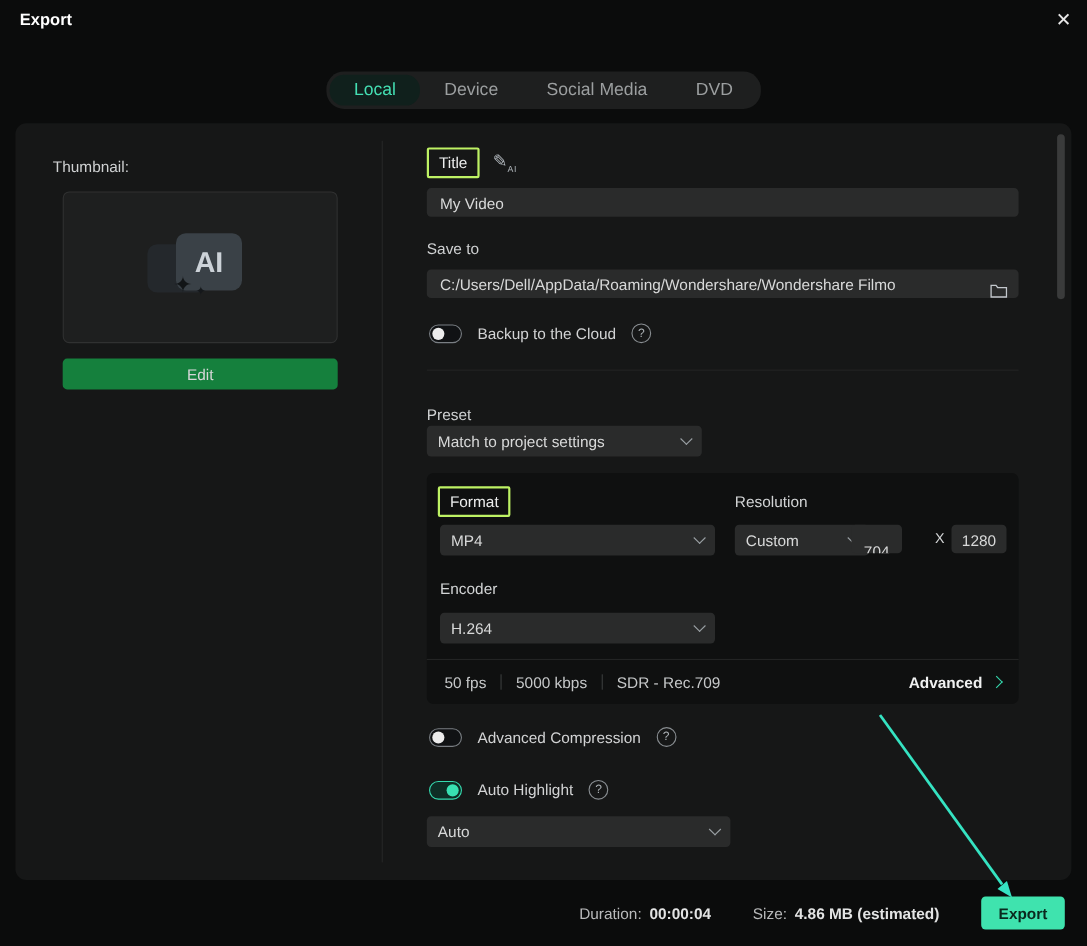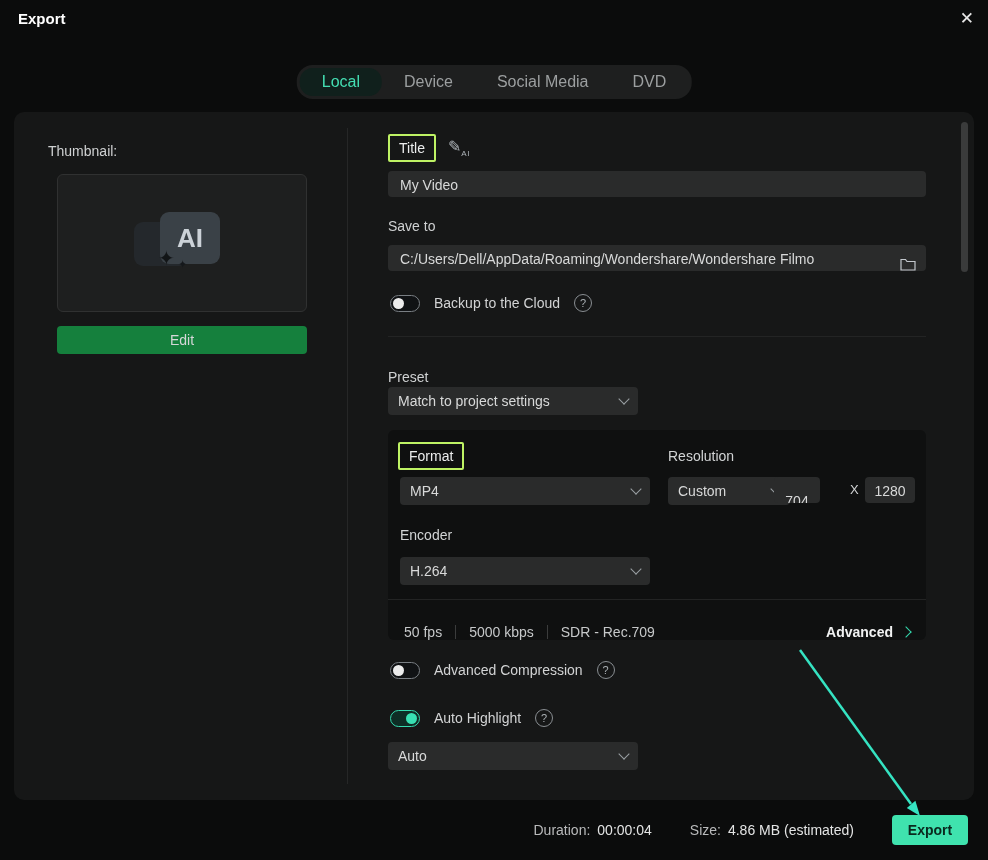--- a/index.html
+++ b/index.html
@@ -55,34 +55,34 @@
   .hsep{position:absolute;left:374px;width:538px;height:1px;background:#232424;}
 
   .pencil{font-size:16px;color:#aeb4b9;cursor:pointer;}
   .pencil small{font-size:8px;vertical-align:sub;letter-spacing:0.5px;}
   .folder-ic{position:absolute;right:10px;top:7px;cursor:pointer;}
 
   
   .fmt-panel{position:absolute;left:374px;top:318px;width:538px;height:210px;background:#0f1010;border-radius:6px;}
   .fmt-panel .rlabel{color:#d2d4d5;}
   .fmt-sep{position:absolute;left:0;top:169px;width:538px;height:1px;background:#232424;}
-  .info-row{position:absolute;left:0;top:182px;width:538px;height:40px;display:flex;align-items:center;
+  .info-row{position:absolute;left:0;top:170px;width:538px;height:40px;display:flex;align-items:center;
     padding:0 16px;box-sizing:border-box;font-size:14px;color:#c6c8c9;}
   .vsep{width:1px;height:14px;background:#3b3c3c;margin:0 13px;}
   .adv-link{margin-left:auto;display:flex;align-items:center;gap:9px;cursor:pointer;}
   .adv-link .advtxt{font-size:14px;font-weight:bold;color:#f0f1f1;}
   .chev-r{width:7px;height:7px;border-right:1.8px solid #35d9ae;border-bottom:1.8px solid #35d9ae;
     transform:rotate(-45deg);}
 
   
   .footer{position:absolute;left:0;top:800px;width:988px;height:60px;display:flex;align-items:center;
     justify-content:flex-end;gap:38px;padding-right:20px;box-sizing:border-box;background:#0b0c0c;font-size:14px;}
   .kv{display:flex;gap:7px;}
   .kv .k{color:#b9babb;}
-  .kv .v{color:#e3e4e4;}
+  .kv .v{color:#e3e4e4;font-weight:bold;}
   .export-btn{width:76px;height:30px;background:#3fe3ae;color:#0a291e;border-radius:4px;font-size:14px;
     font-weight:600;display:flex;align-items:center;justify-content:center;cursor:pointer;}
 
   .arrow-overlay{position:absolute;left:0;top:0;width:988px;height:860px;pointer-events:none;}
 </style>
 </head>
 <body>
 
 <div class="app">
 
@@ -188,21 +188,21 @@
       <span class="qmark">?</span>
     </div>
 
     <div class="row" style="left:376px;top:597px;">
       <span class="toggle on">
           <span class="knob"></span>
         </span>
       <span class="lbl">Auto Highlight</span>
       <span class="qmark">?</span>
     </div>
-    <div class="dropdown" style="left:374px;top:630px;width:250px;">
+    <div class="dropdown" style="left:374px;top:630px;width:276px;">
       <span>Auto</span>
       <span class="chev"></span>
     </div>
   </div>
 
   <div class="footer">
     <span class="kv">
       <span class="k">Duration:</span>
       <span class="v">00:00:04</span>
     </span>

